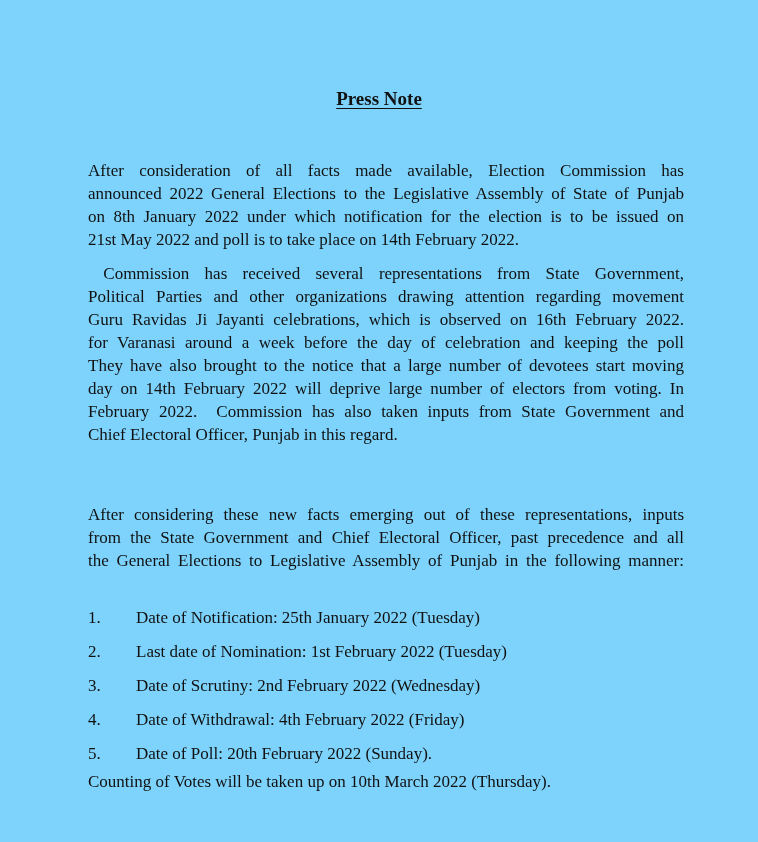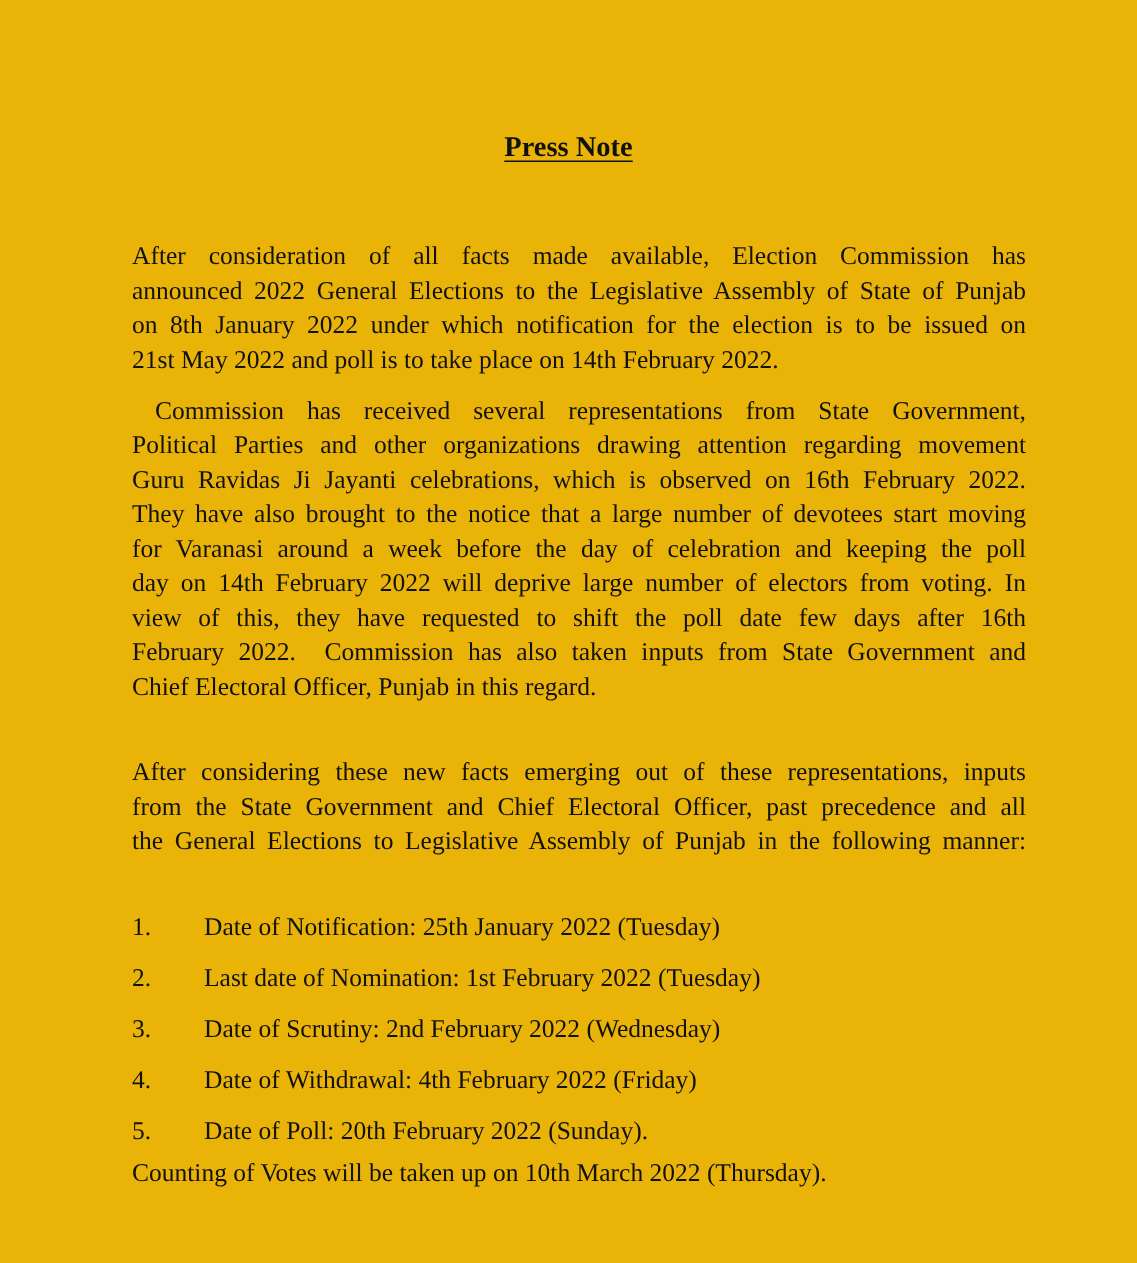--- a/index.html
+++ b/index.html
@@ -1,21 +1,21 @@
 <!DOCTYPE html>
 <html><head>
 <meta charset="utf-8">
 <style>
   html, body { margin: 0; padding: 0; background: #ffffff; }
   body {
     width: 758px; height: 842px; position: relative; overflow: hidden;
     font-family: "Liberation Serif", "DejaVu Serif", serif;
     color: #111111;
   }
-  .page { position: absolute; left: 0; top: 0; width: 758px; height: 842px; background: #eab308; }
+  .page { position: absolute; left: 0; top: 0; width: 758px; height: 842px; background: #7dd3fc; }
   .title {
     position: absolute; left: 0; width: 758px; top: 88px;
     text-align: center; font-weight: bold; font-size: 19px;
     text-decoration: underline; text-underline-offset: 3px;
   }
   .para { position: absolute; left: 88px; width: 596px; font-size: 17px; }
   .line {
     height: 23px; line-height: 23px; white-space: nowrap;
     text-align: justify; text-align-last: justify;
   }
@@ -35,24 +35,23 @@
     <div class="line">After consideration of all facts made available, Election Commission has</div>
     <div class="line">announced 2022 General Elections to the Legislative Assembly of State of Punjab</div>
     <div class="line">on 8th January 2022 under which notification for the election is to be issued on</div>
     <div class="line last">21st May 2022 and poll is to take place on 14th February 2022.</div>
   </div>
 
   <div class="para" style="top:262px">
     <div class="line" style="white-space:pre"> Commission has received several representations from State Government,</div>
     <div class="line">Political Parties and other organizations drawing attention regarding movement</div>
     <div class="line">Guru Ravidas Ji Jayanti celebrations, which is observed on 16th February 2022.</div>
+    <div class="line">for Varanasi around a week before the day of celebration and keeping the poll</div>
     <div class="line">They have also brought to the notice that a large number of devotees start moving</div>
-    <div class="line">for Varanasi around a week before the day of celebration and keeping the poll</div>
     <div class="line">day on 14th February 2022 will deprive large number of electors from voting. In</div>
-    <div class="line">view of this, they have requested to shift the poll date few days after 16th</div>
     <div class="line" style="white-space:pre">February 2022.  Commission has also taken inputs from State Government and</div>
     <div class="line last">Chief Electoral Officer, Punjab in this regard.</div>
   </div>
 
   <div class="para" style="top:503px">
     <div class="line">After considering these new facts emerging out of these representations, inputs</div>
     <div class="line">from the State Government and Chief Electoral Officer, past precedence and all</div>
     <div class="line">the General Elections to Legislative Assembly of Punjab in the following manner:</div>
   </div>
 

